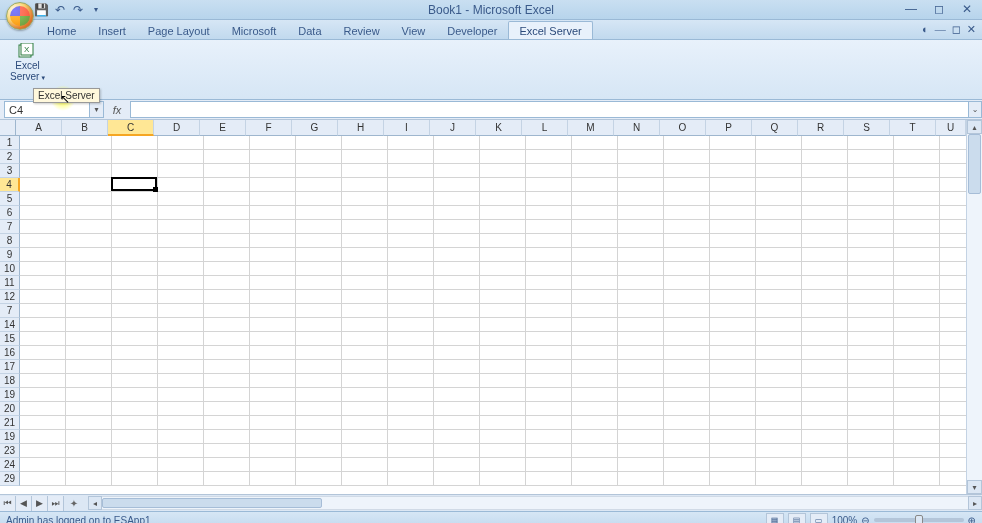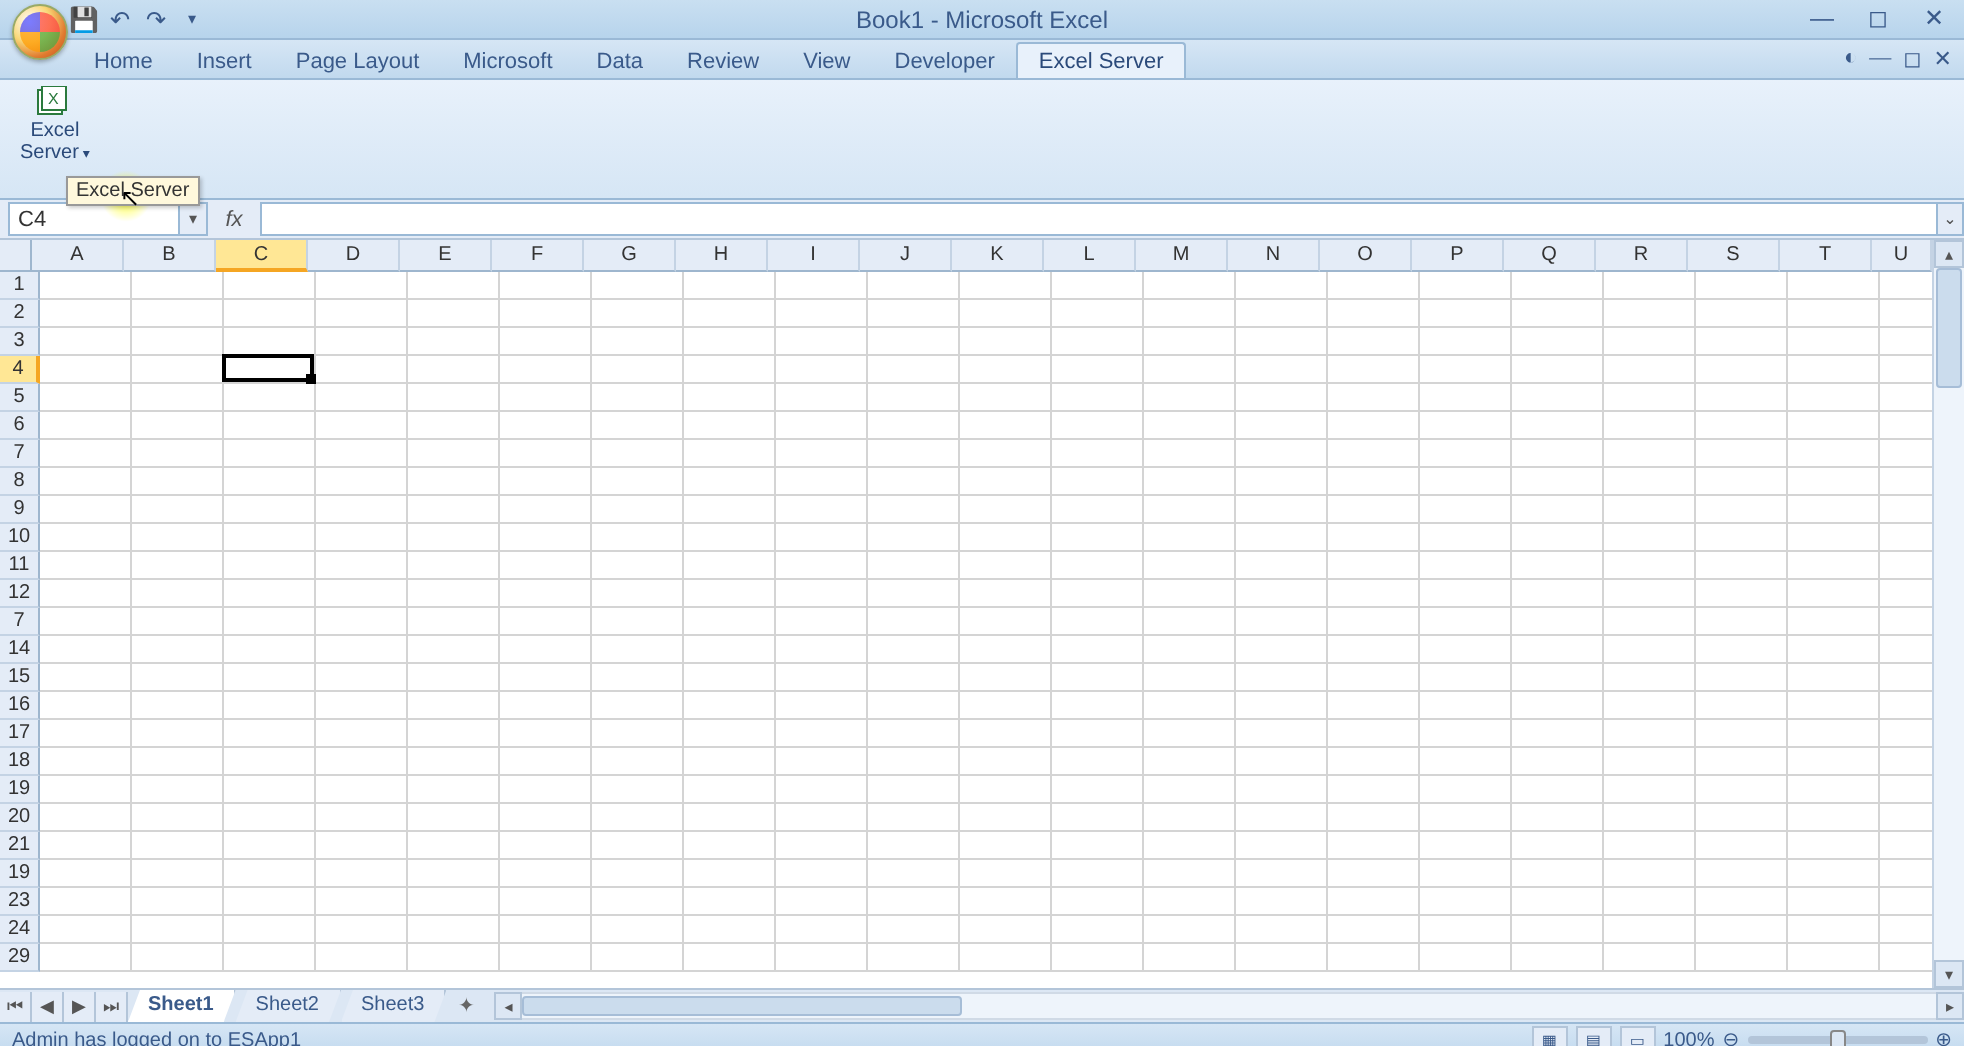--- a/index.html
+++ b/index.html
@@ -747,25 +747,20 @@
   </div>
 </div>
 
 <div class="sheet-tabs-row">
   <div class="sheet-nav">
     <div class="sheet-nav-btn">⏮</div>
     <div class="sheet-nav-btn">◀</div>
     <div class="sheet-nav-btn">▶</div>
     <div class="sheet-nav-btn">⏭</div>
   </div>
-  <div id="sheet-tabs" style="display:flex;">
-      <div class="sheet-tab active">Sheet1</div>
-      <div class="sheet-tab">Sheet2</div>
-      <div class="sheet-tab">Sheet3</div>
-    </div>
   <div class="sheet-new">✦</div>
   <div class="hscroll">
     <div class="btn">◂</div>
     <div class="track">
         <div class="thumb"></div>
       </div>
     <div class="btn">▸</div>
   </div>
 </div>
 

